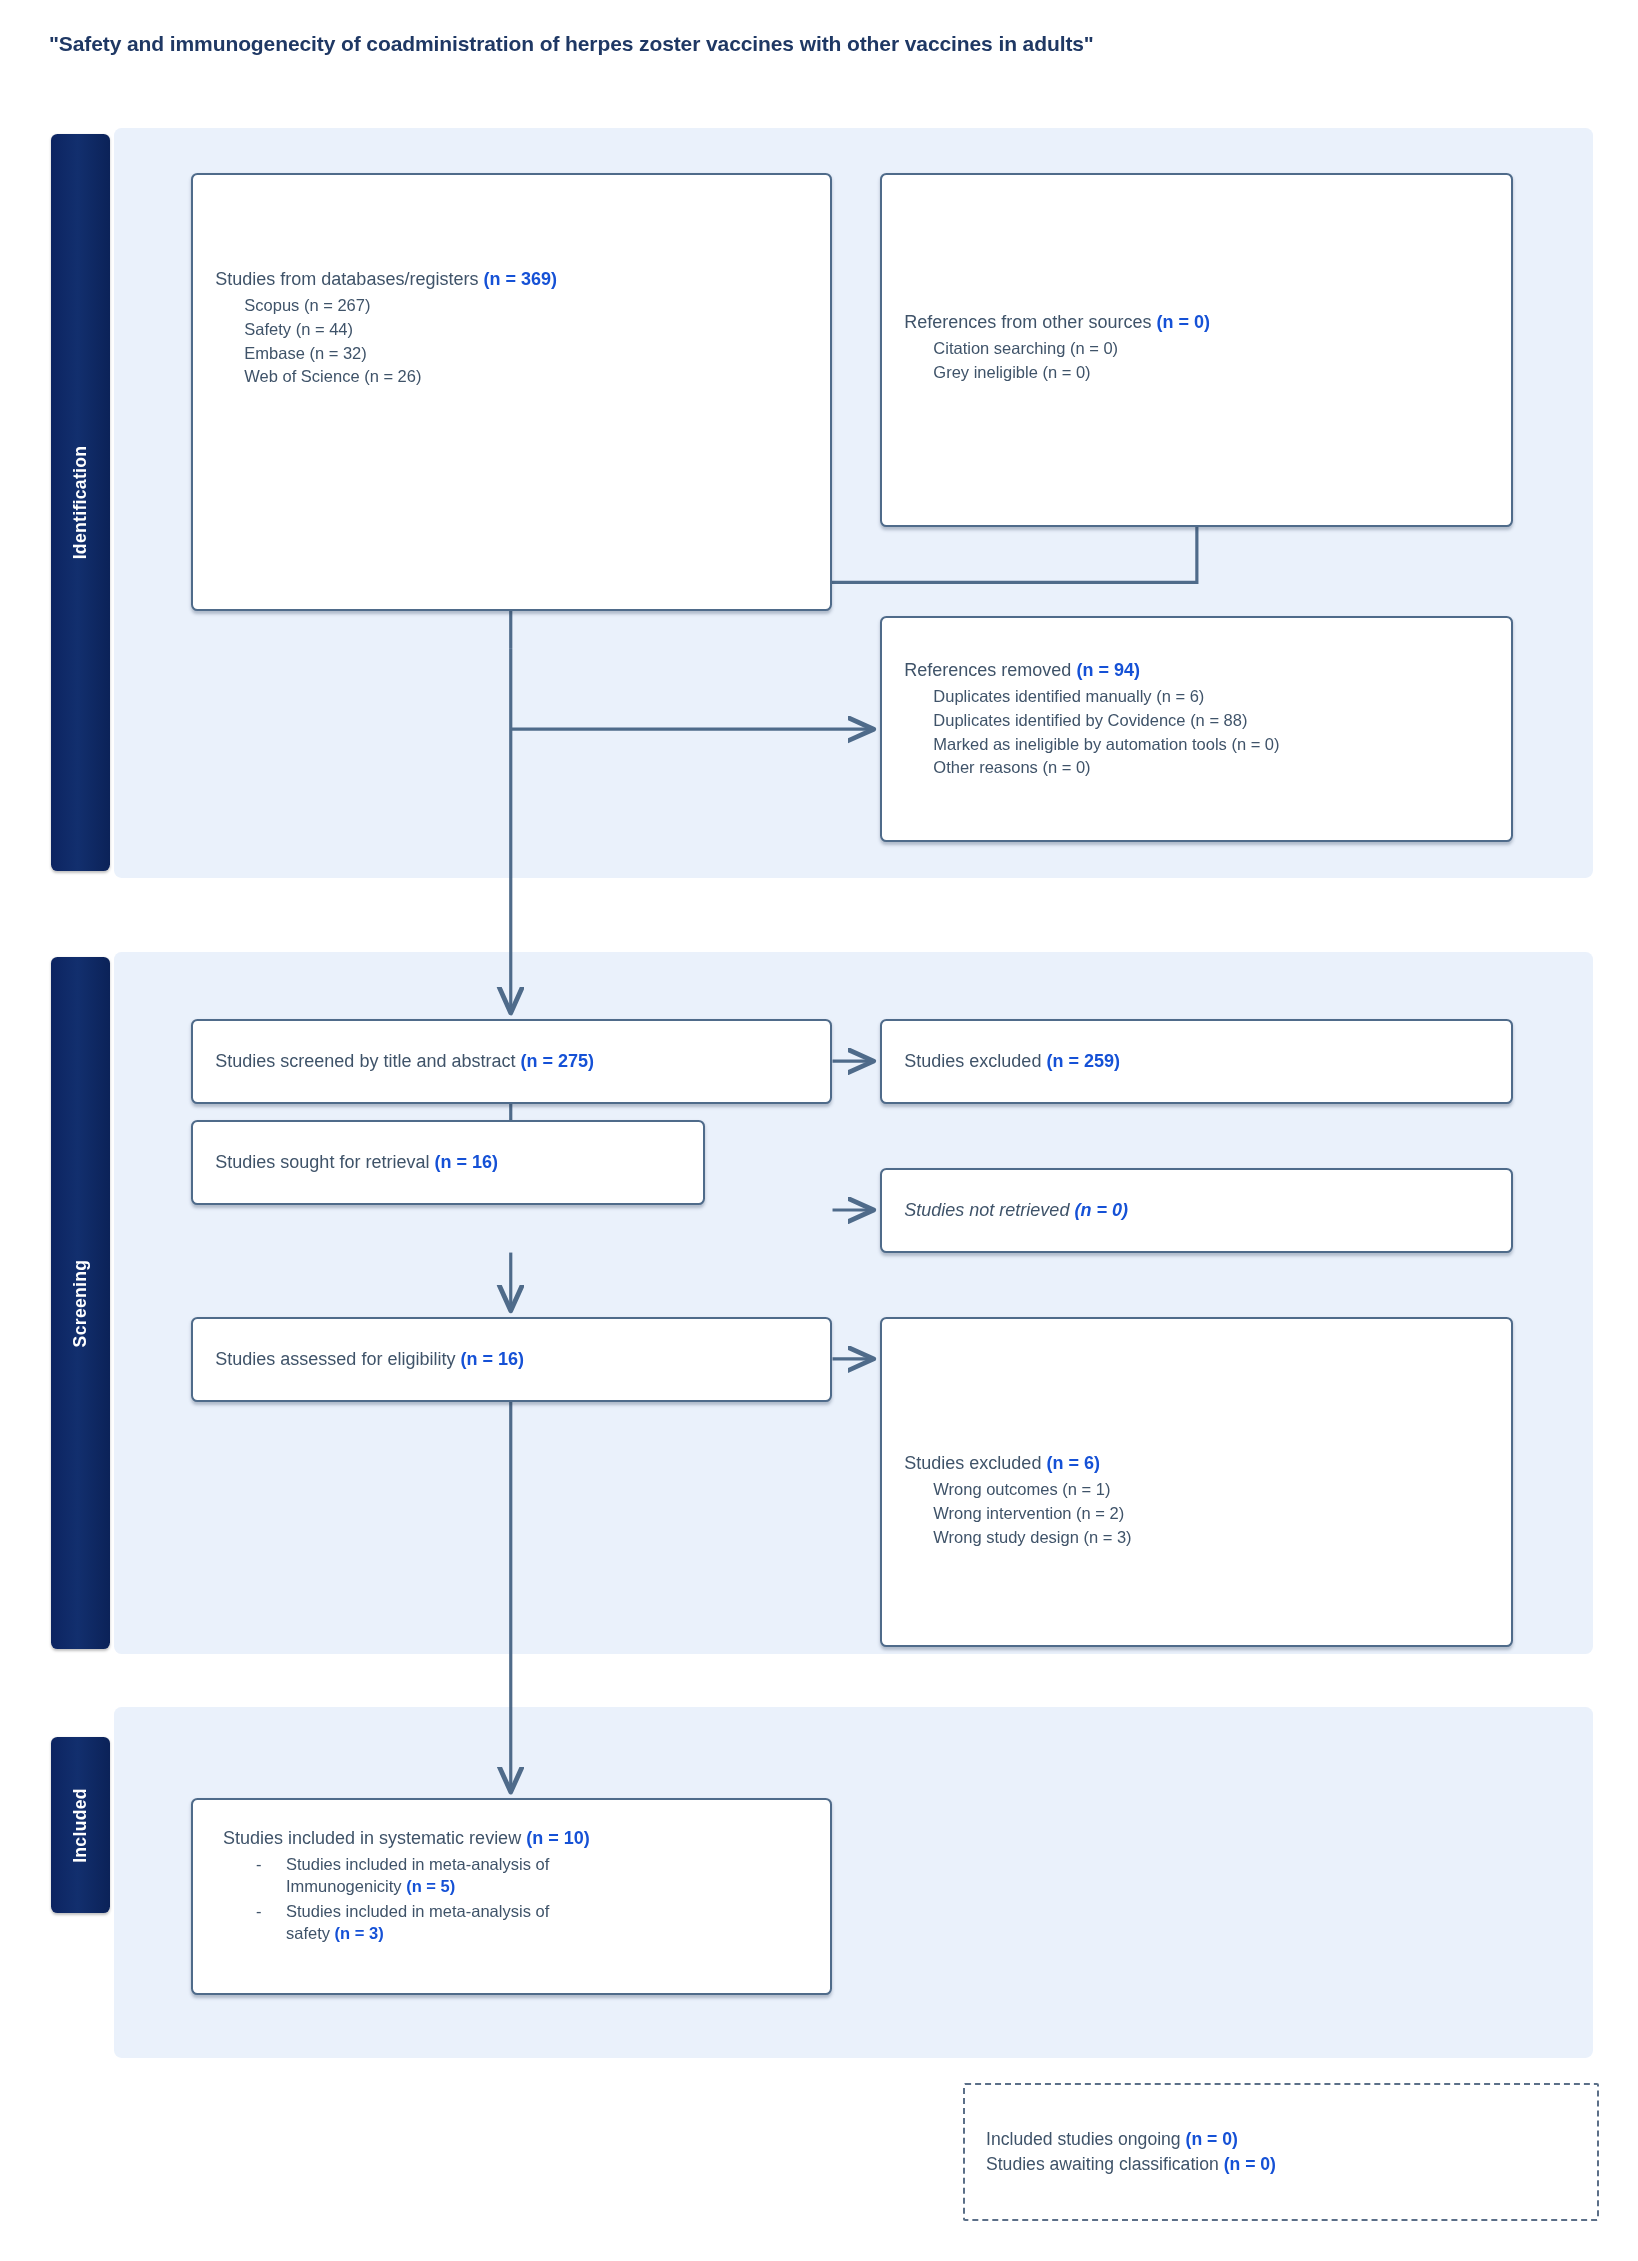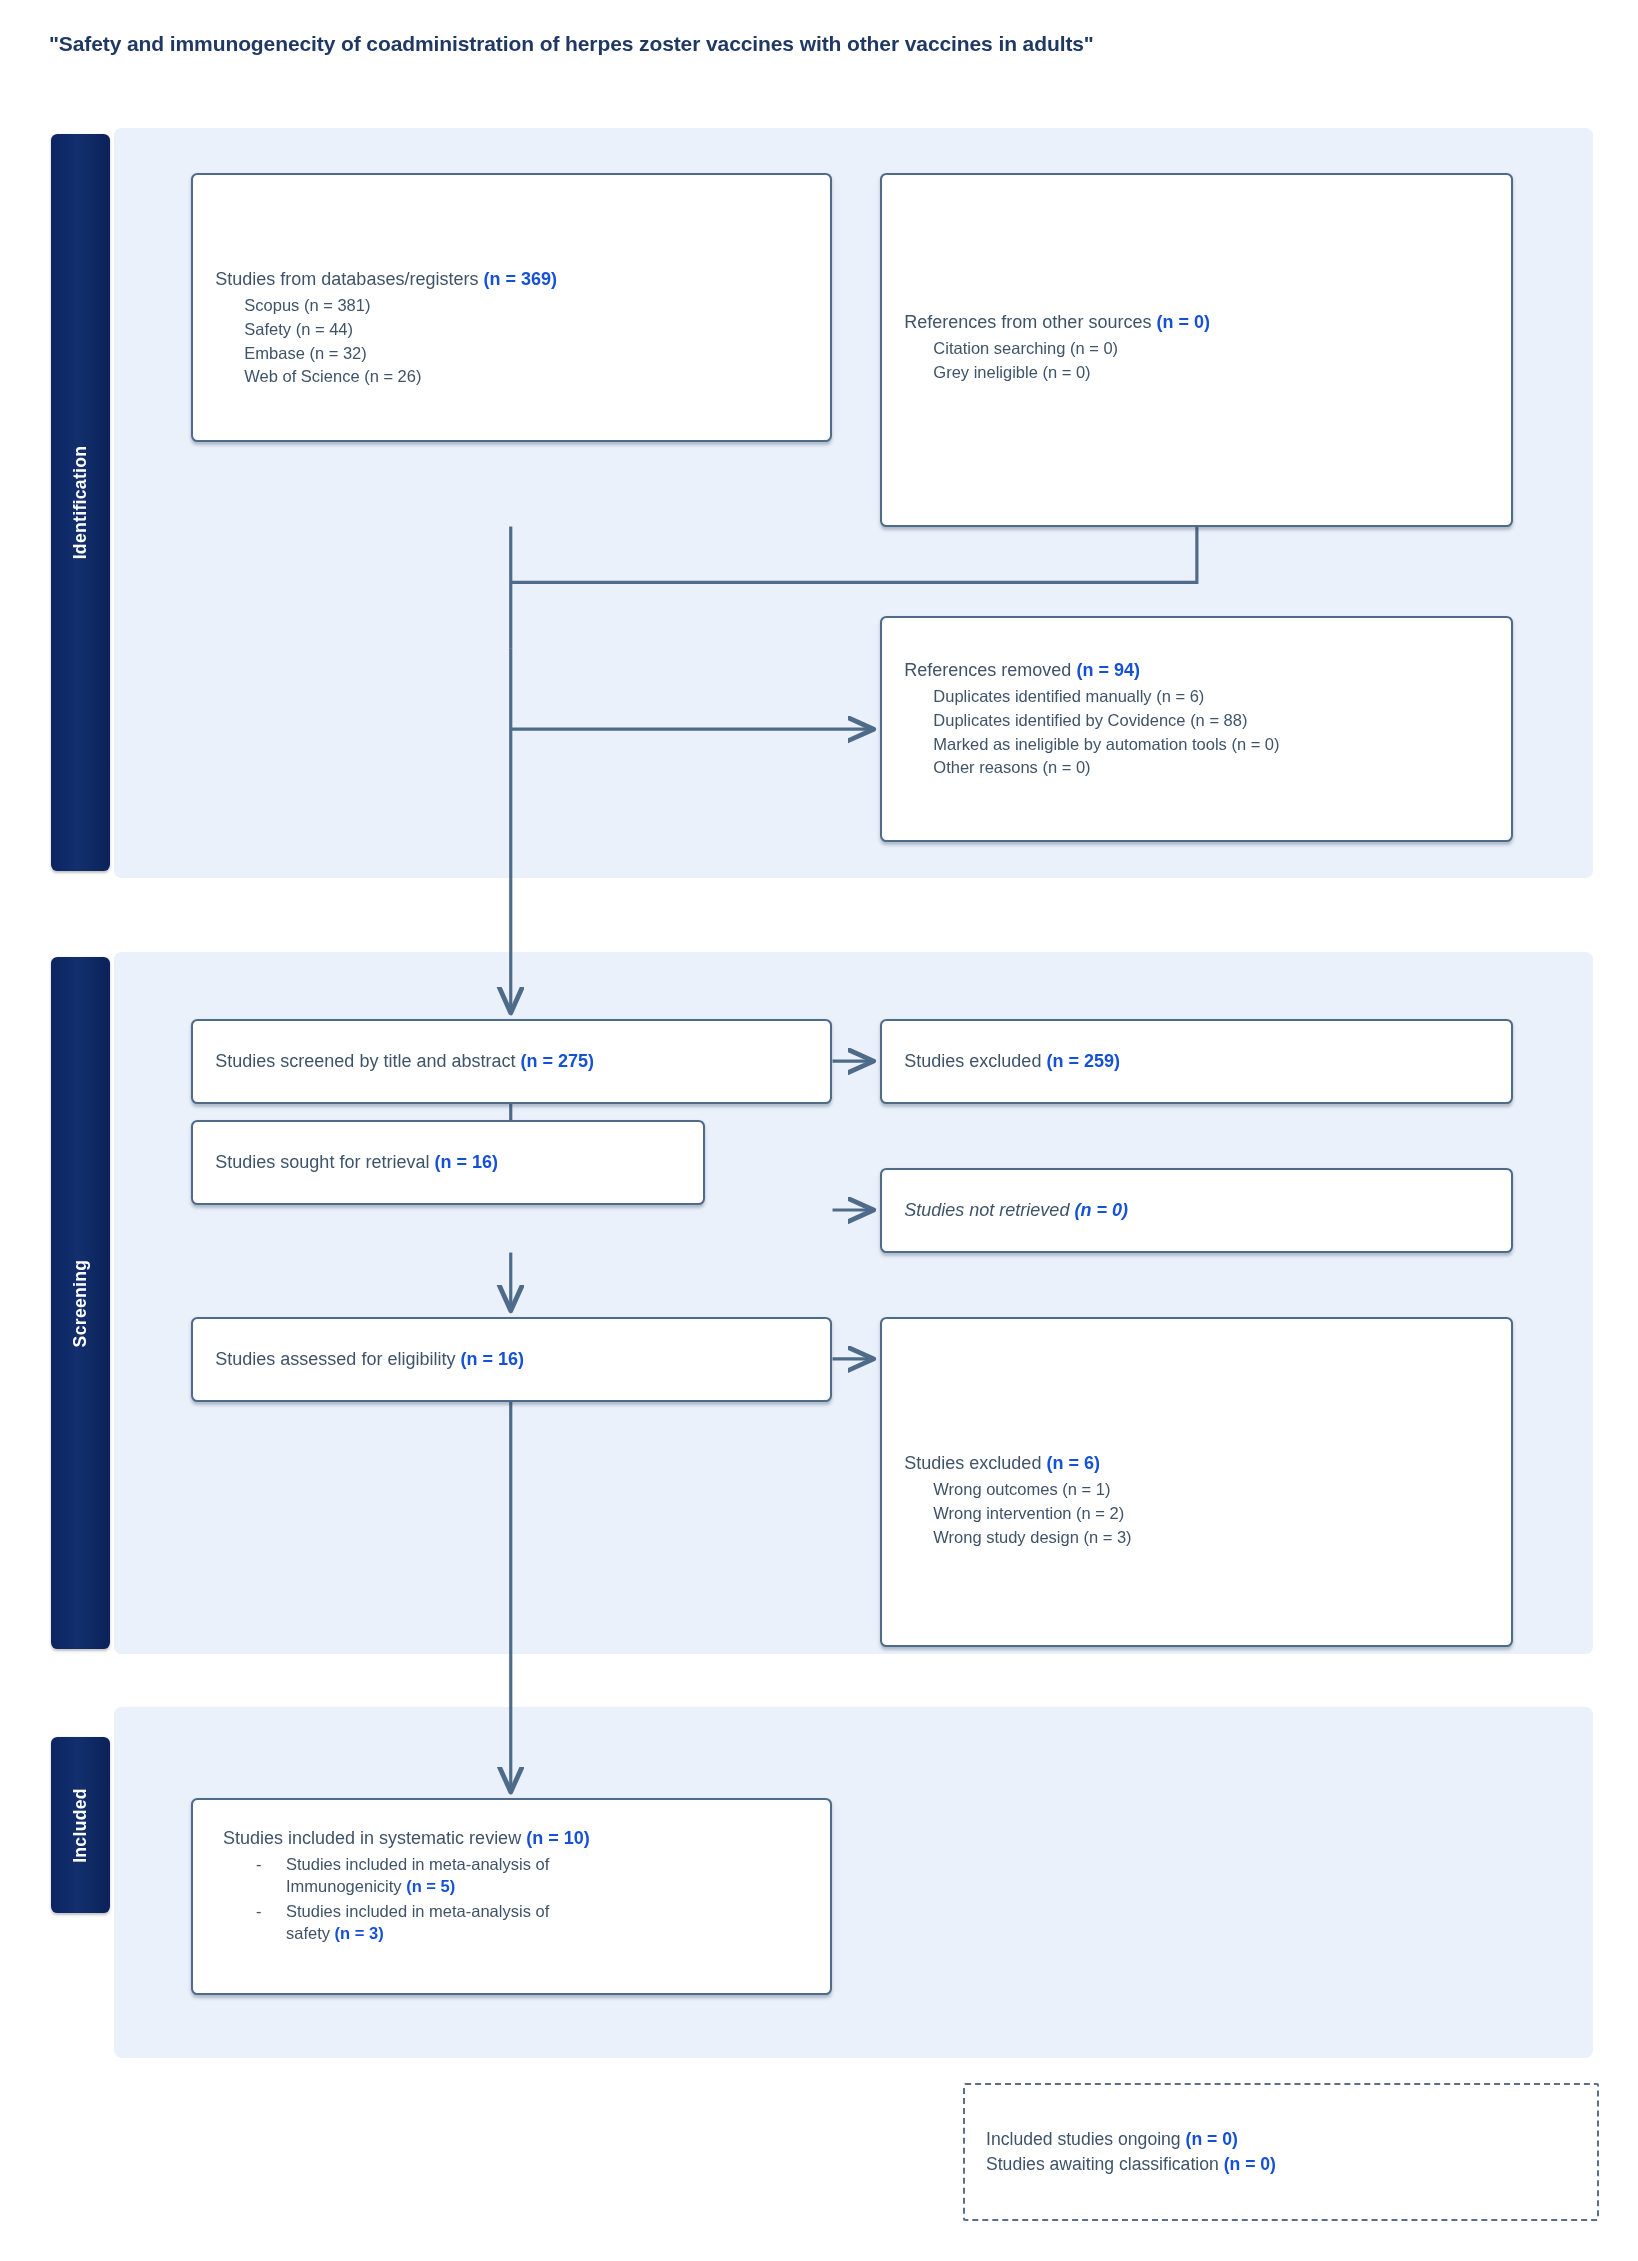--- a/index.html
+++ b/index.html
@@ -118,21 +118,21 @@
     left: 33px;
     top: 0;
     color: #3f5369;
   }
   .dash-list li .count { color: #1551d6; font-weight: bold; }
 
   .two-line { font-size: 17.6px; color: #3f5369; line-height: 1.4; white-space: nowrap; }
   .two-line .count { color: #1551d6; font-weight: bold; }
 
   
-  #box-databases   { left: 191px;  top: 173px;  width: 641px; height: 269px; }
+  #box-databases   { left: 191px;  top: 173px;  width: 641px; height: 438px; }
   #box-othersources{ left: 880px; top: 173px;  width: 633px; height: 354px; }
   #box-removed     { left: 880px; top: 616px; width: 633px; height: 226px; }
 
   #box-screened    { left: 191px;  top: 1019px; width: 641px; height: 85px; }
   #box-excluded1   { left: 880px; top: 1019px; width: 633px; height: 85px; }
   #box-sought      { left: 191px;  top: 1120px; width: 514px; height: 85px; }
   #box-notretrieved{ left: 880px; top: 1168px; width: 633px; height: 85px; font-style: italic; }
   #box-eligibility { left: 191px;  top: 1317px; width: 641px; height: 85px; }
   #box-excluded2   { left: 880px; top: 1317px; width: 633px; height: 330px; }
 
@@ -204,21 +204,21 @@
 </div>
 <div class="stage-bar" id="bar-included">
   <span class="stage-label">Included</span>
 </div>
 
 <div class="flow-box" id="box-databases">
   <div class="box-title">
     <span>Studies from databases/registers </span><span class="count">(n = 369)</span>
   </div>
   <ul class="sub-list">
-    <li><span>Scopus </span><span>(n = 381)</span></li>
+    <li><span>Scopus </span><span>(n = 267)</span></li>
     <li><span>Safety </span><span>(n = 44)</span></li>
     <li><span>Embase </span><span>(n = 32)</span></li>
     <li><span>Web of Science </span><span>(n = 26)</span></li>
   </ul>
 </div>
 
 <div class="flow-box" id="box-othersources">
   <div class="box-title">
     <span>References from other sources </span><span class="count">(n = 0)</span>
   </div>

